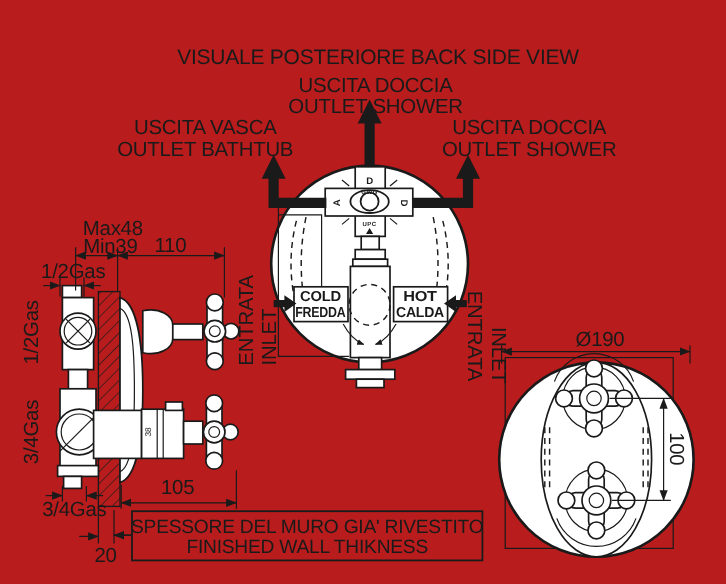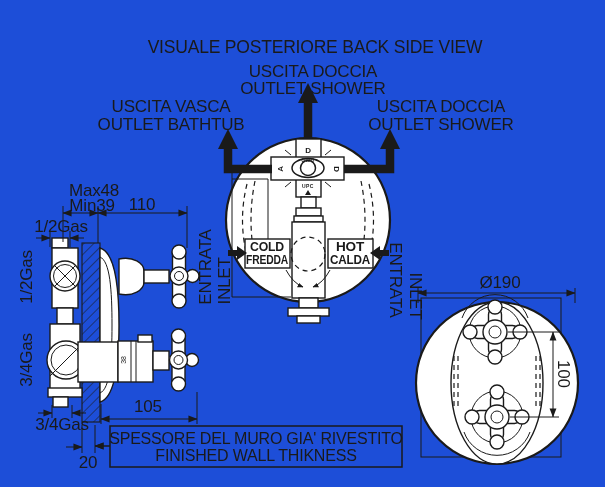--- a/index.html
+++ b/index.html
@@ -1,16 +1,16 @@
 <!DOCTYPE html>
 <html><head>
 <meta charset="utf-8">
 <style>
   html,body{margin:0;padding:0;background:#fff;}
-  .stage{position:relative;width:605px;height:487px;background:#1d4ed8;overflow:hidden;
+  .stage{position:relative;width:605px;height:487px;background:#b91c1c;overflow:hidden;
          font-family:"Liberation Sans",sans-serif;}
   svg text{fill:#1a1a1a;letter-spacing:-0.2px;}
   .h{font-size:17px;}
   .title{font-size:17.5px;}
   .dimt{font-size:17px;}
   .rot{font-size:17px;}
   .mark{font-size:8px;font-weight:bold;}
   .tiny{font-size:5px;font-weight:bold;letter-spacing:0.4px;}
   .boxt{font-size:12px;font-weight:bold;}
   .notet{font-size:16px;}

